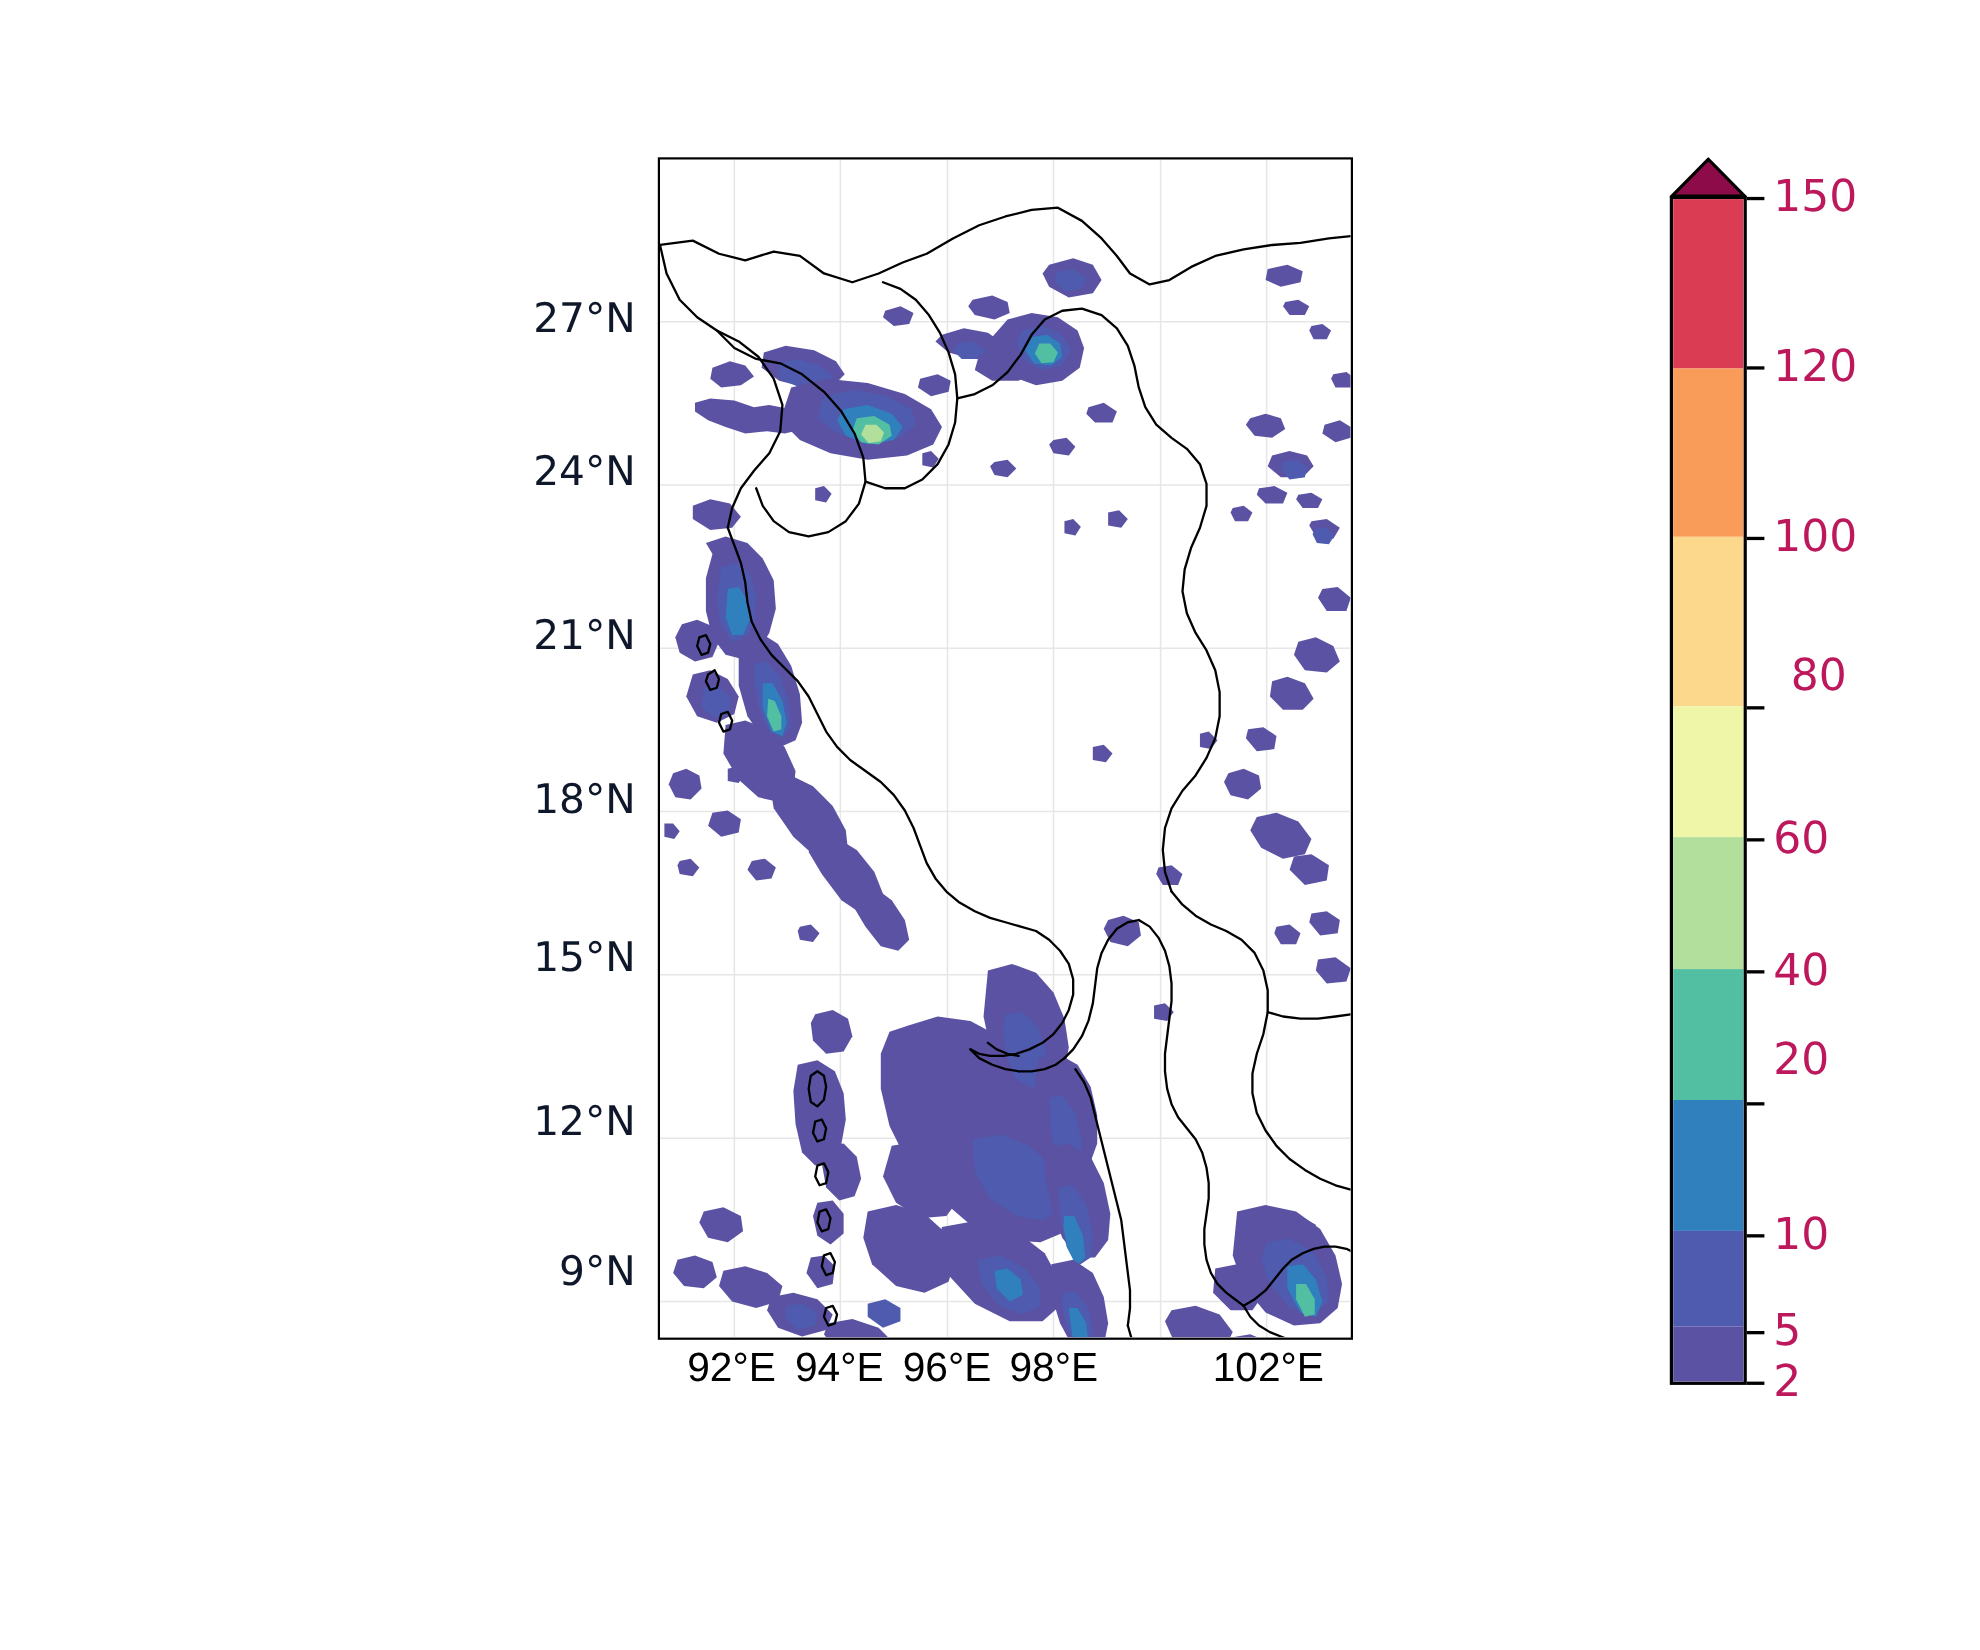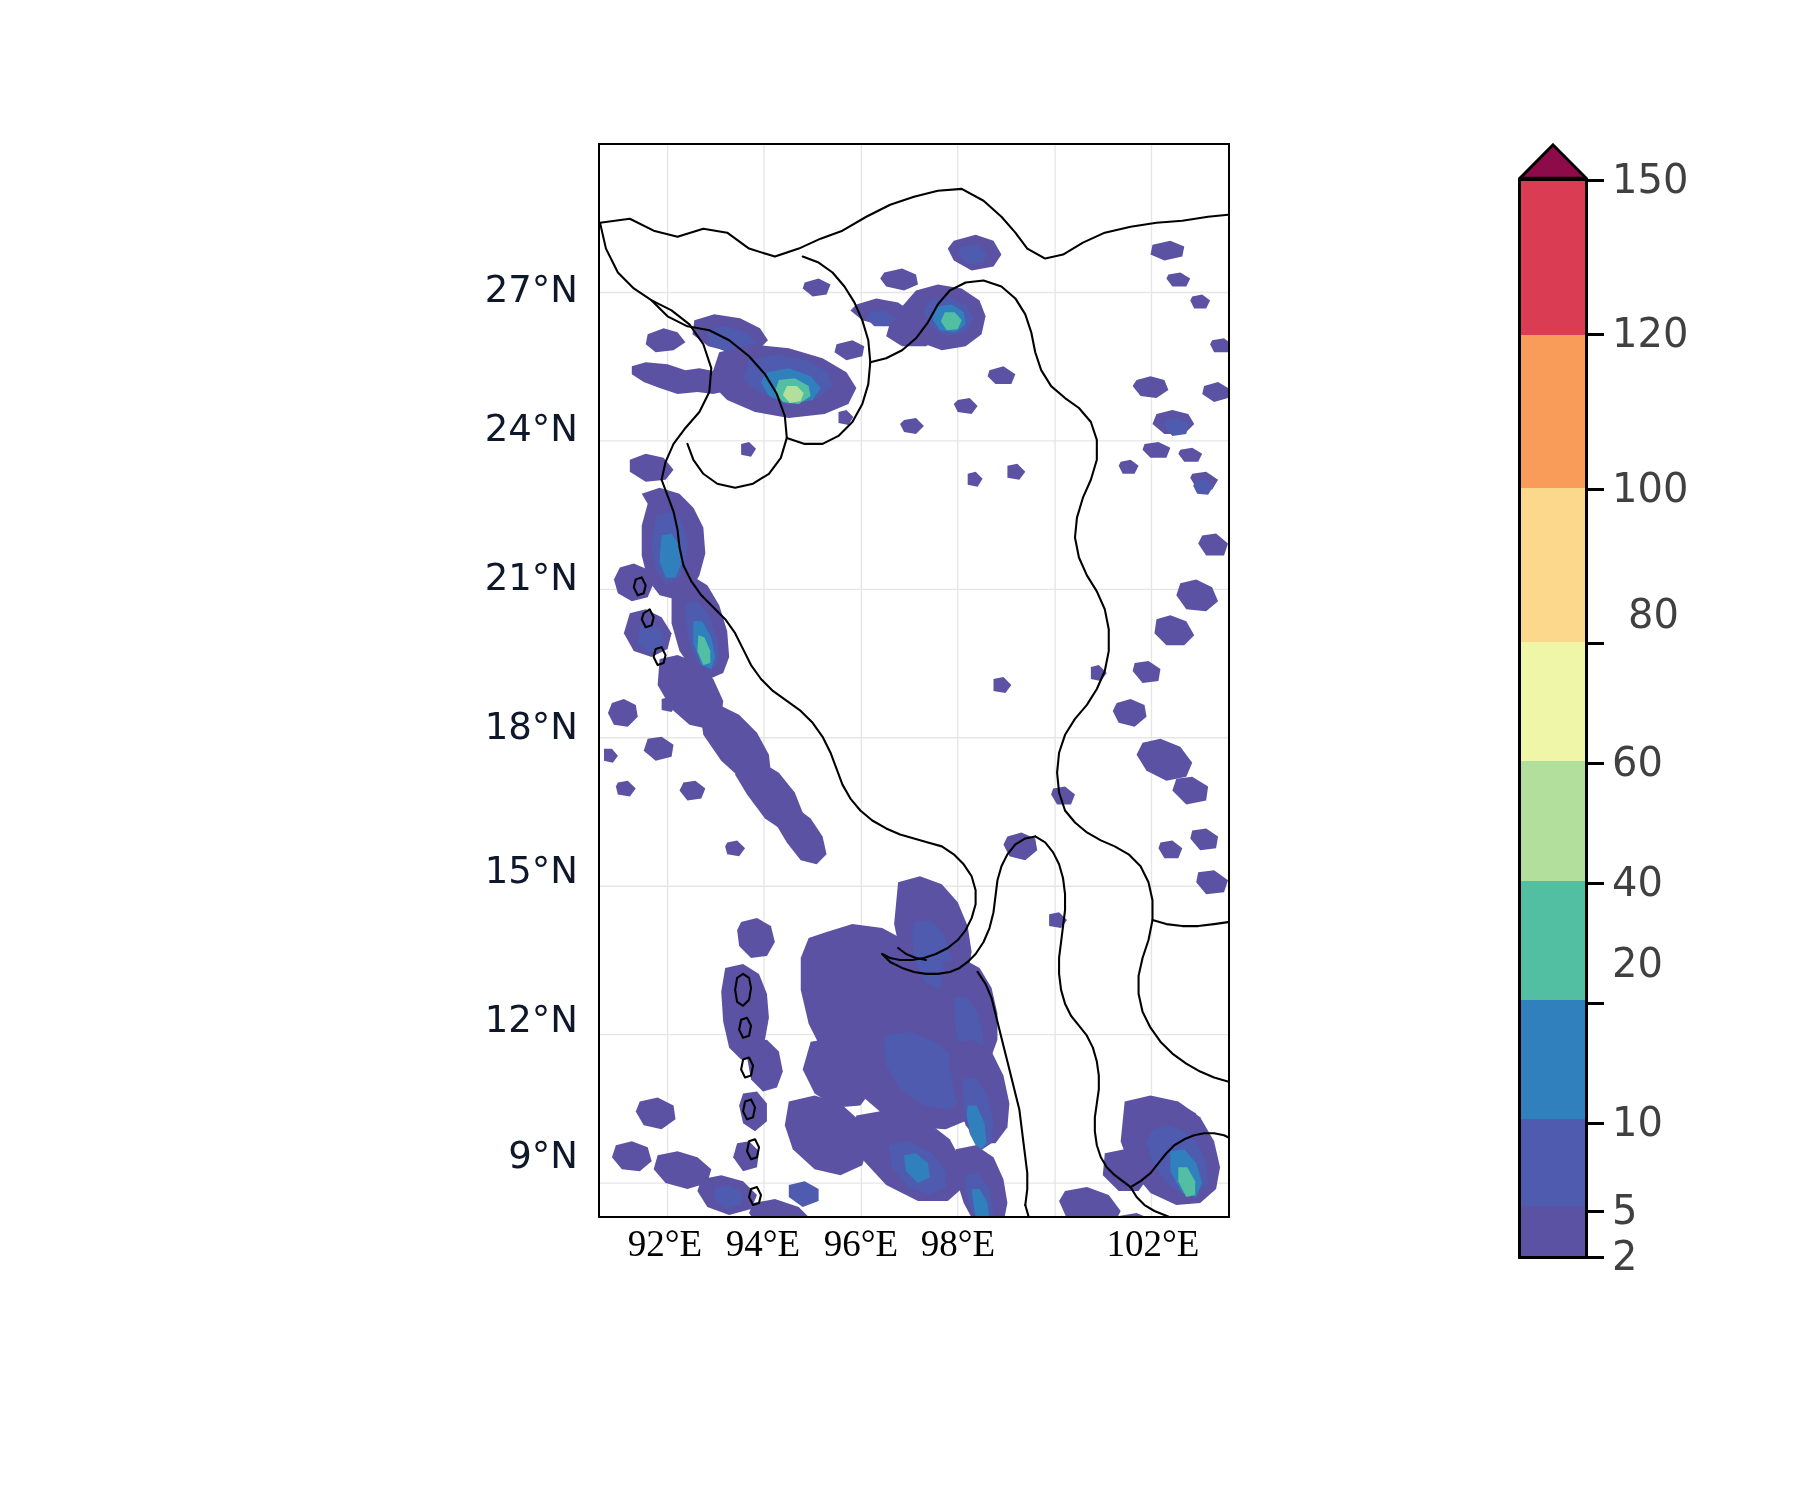--- a/index.html
+++ b/index.html
@@ -15,32 +15,32 @@
   
   #map-axes{position:absolute;left:598px;top:143px;width:632px;height:1075px;
             background:#ffffff;border:2.5px solid #000;box-sizing:border-box;overflow:hidden;}
   #map-clip{position:absolute;inset:0;overflow:hidden;}
 
   #map-svg{position:absolute;left:0;top:0;width:100%;height:100%;display:block;}
   .lat-label{position:absolute;text-align:right;width:170px;
              font-family:"DejaVu Sans",sans-serif;font-size:37px;color:#0f172a;
              white-space:pre;}
   .lon-label{position:absolute;text-align:center;width:200px;
-             font-family:Liberation Serif, serif;font-size:37px;color:#000;
+             font-family:Liberation Sans, sans-serif;font-size:37px;color:#000;
              white-space:pre;}
 
   
   #colorbar-wrap{position:absolute;left:1500px;top:143px;width:300px;height:1165px;}
   #cbar-arrow{position:absolute;left:18px;top:0px;width:70px;height:37px;}
   #cbar-body{position:absolute;left:18px;top:35px;width:70px;height:1081px;
              border:3px solid #000;box-sizing:border-box;overflow:hidden;}
   .cbar-seg{width:100%;}
   .cbar-tick{position:absolute;left:88px;width:16px;height:3px;background:#000;}
   .cbar-label{position:absolute;left:112px;font-family:"DejaVu Sans",sans-serif;
-              font-size:40px;color:#404040;line-height:1;white-space:pre;}
+              font-size:40px;color:#be185d;line-height:1;white-space:pre;}
 </style>
 </head>
 <body>
 
 <div id="title-block">
 </div>
 
 <div id="map-axes">
   <div id="map-clip">
 

